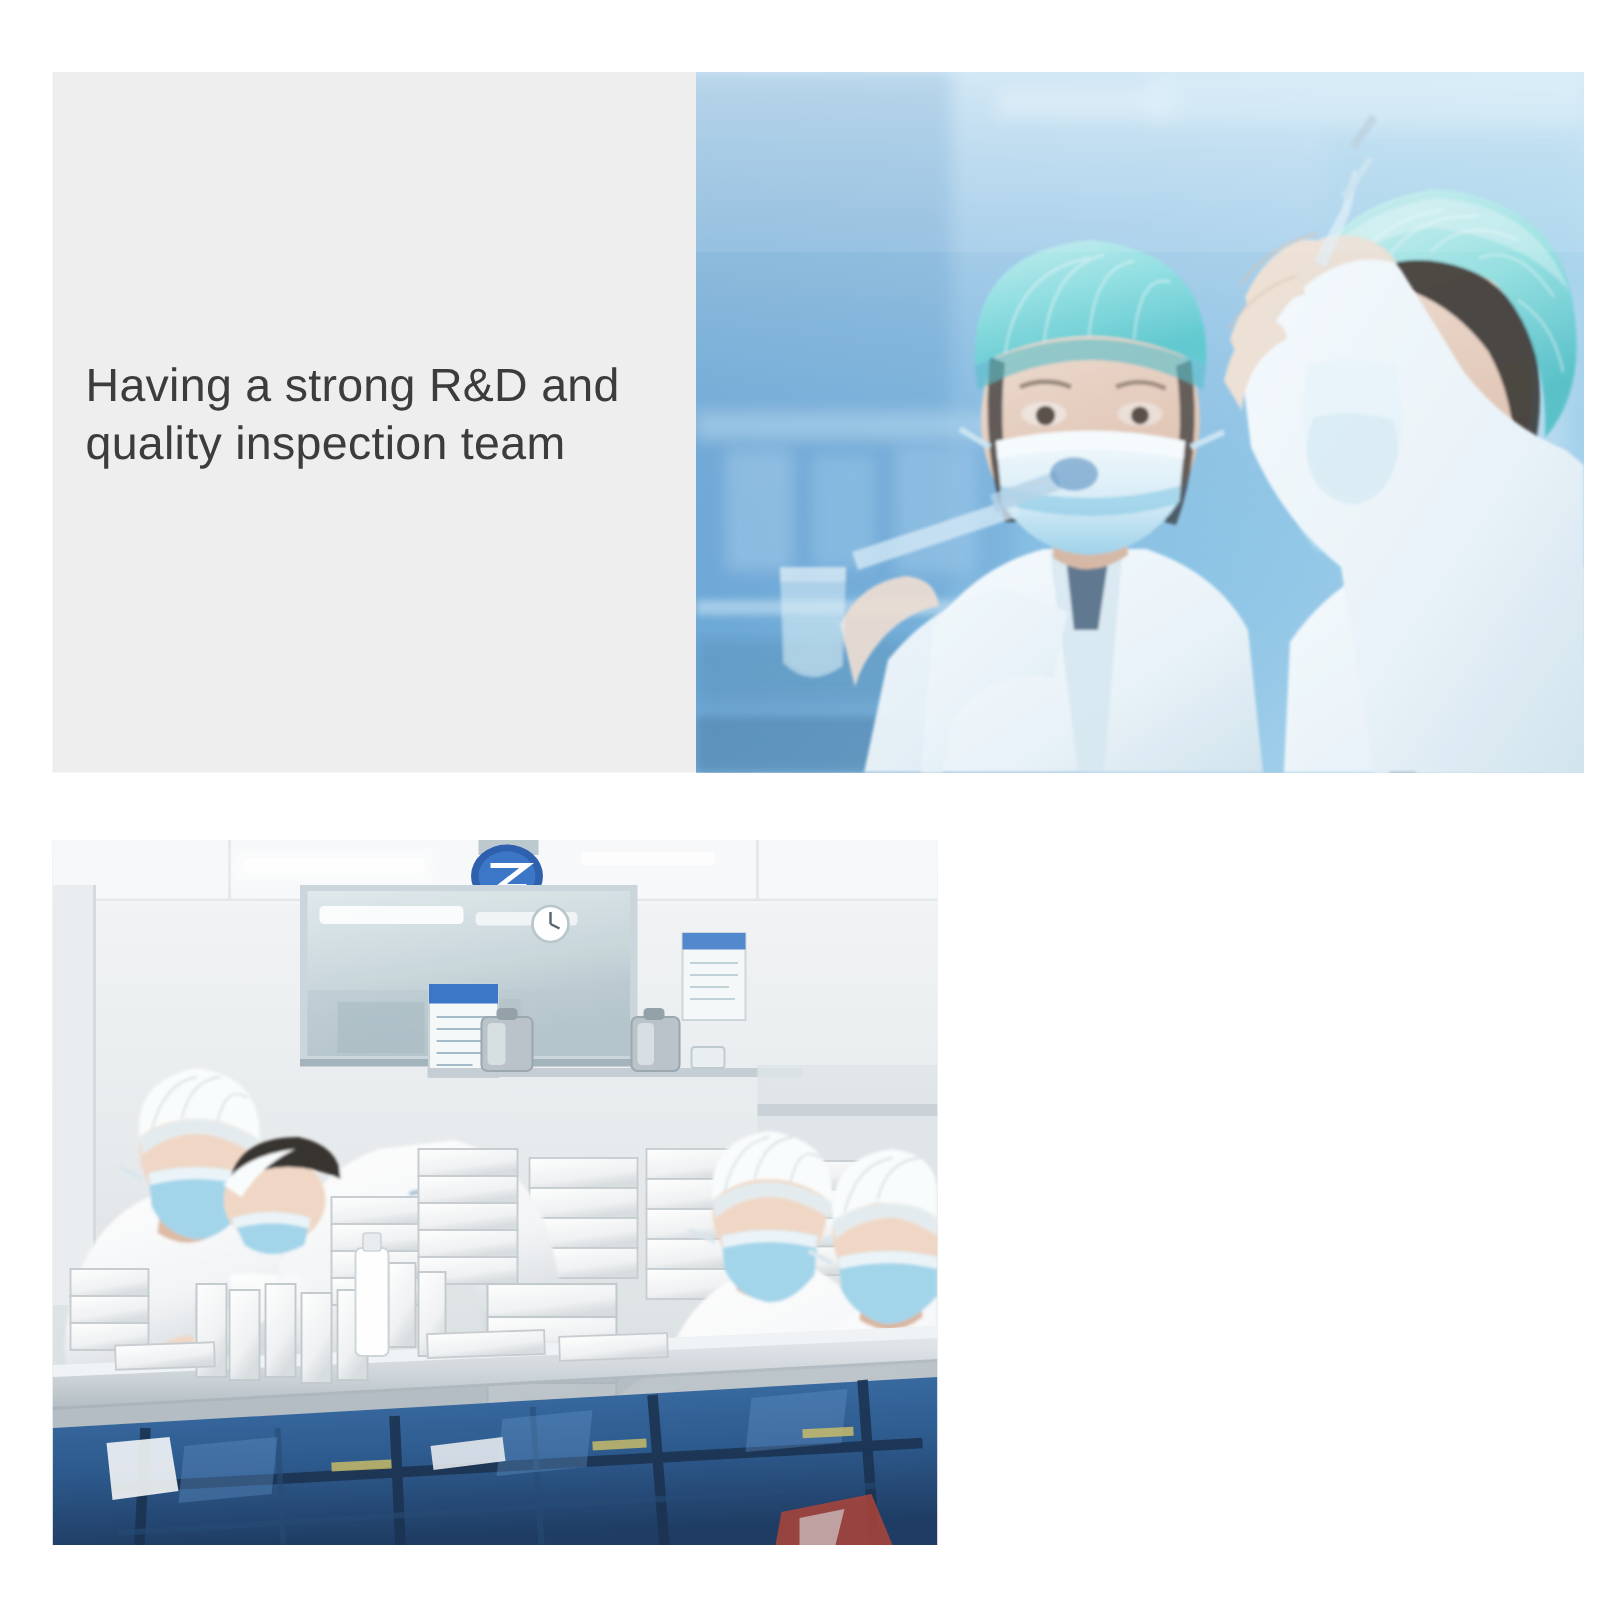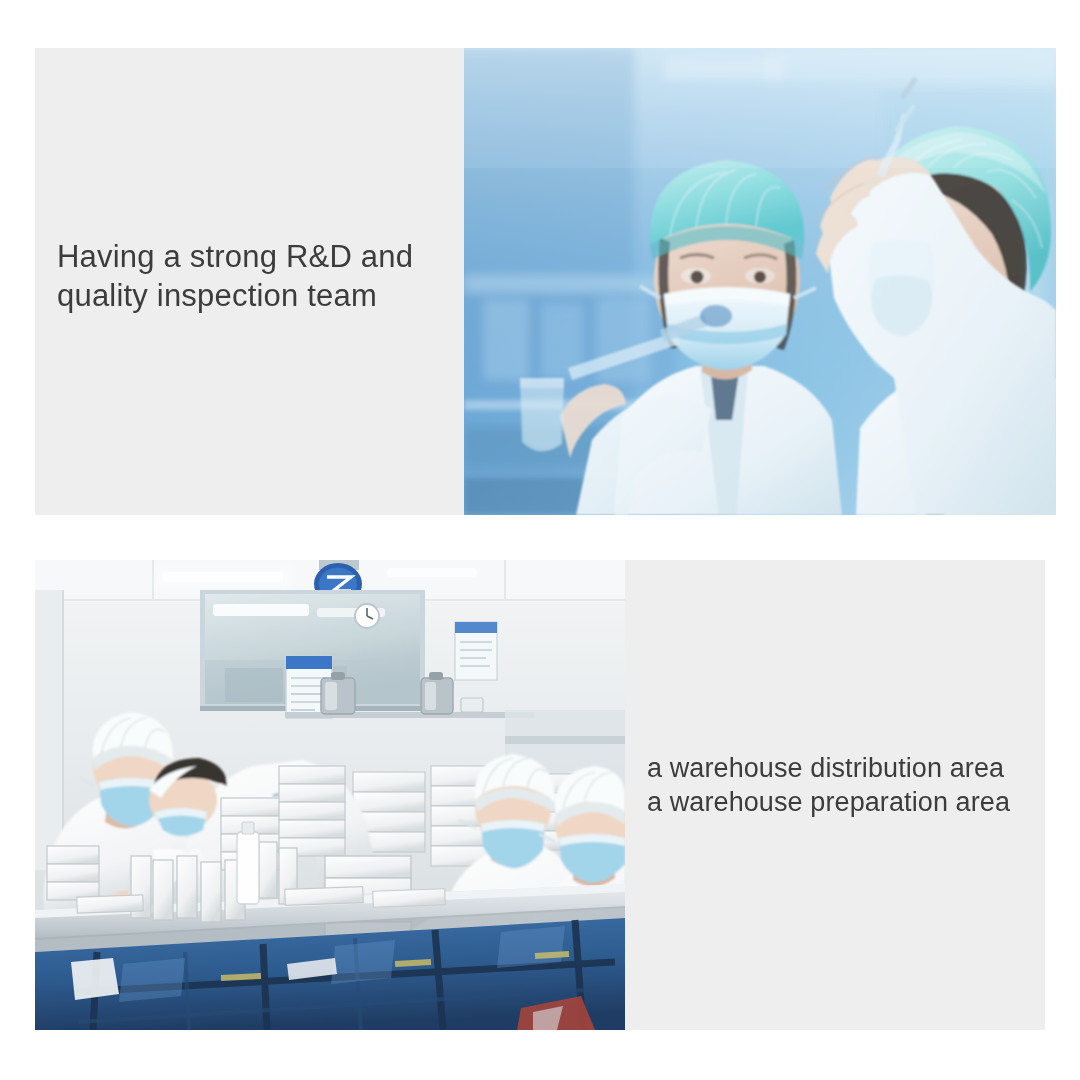--- a/index.html
+++ b/index.html
@@ -640,19 +640,15 @@
           <path d="M252 404 L300 398 L302 414 L254 420 Z" fill="#eef1f3" opacity="0.85"></path>
         </g>
 
         <path d="M486 448 L546 436 L560 470 L482 470 Z" fill="#a8372c" opacity="0.85"></path>
         <path d="M498 452 L528 446 L522 470 L498 470 Z" fill="#d8e0e4" opacity="0.6"></path>
 
         <rect x="0" y="0" width="590" height="470" fill="#eef3f5" opacity="0.07"></rect>
       </svg>
     </div>
 
-    <div class="bottom-caption-panel panel-gray">
-      <div class="bottom-caption-text">a warehouse distribution area
-a warehouse preparation area</div>
-    </div>
   </div>
 
 </div>
 
 </body></html>

